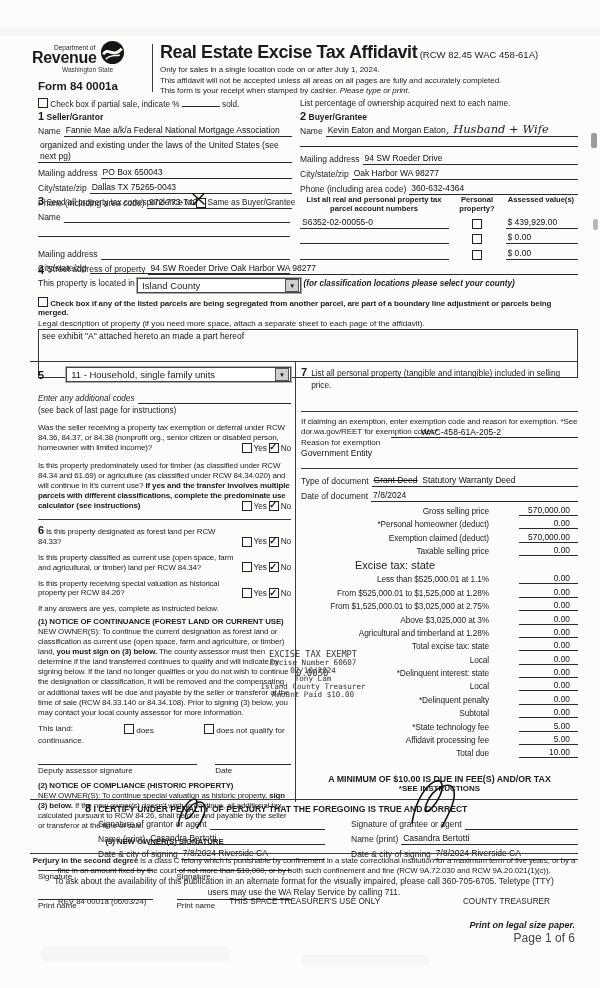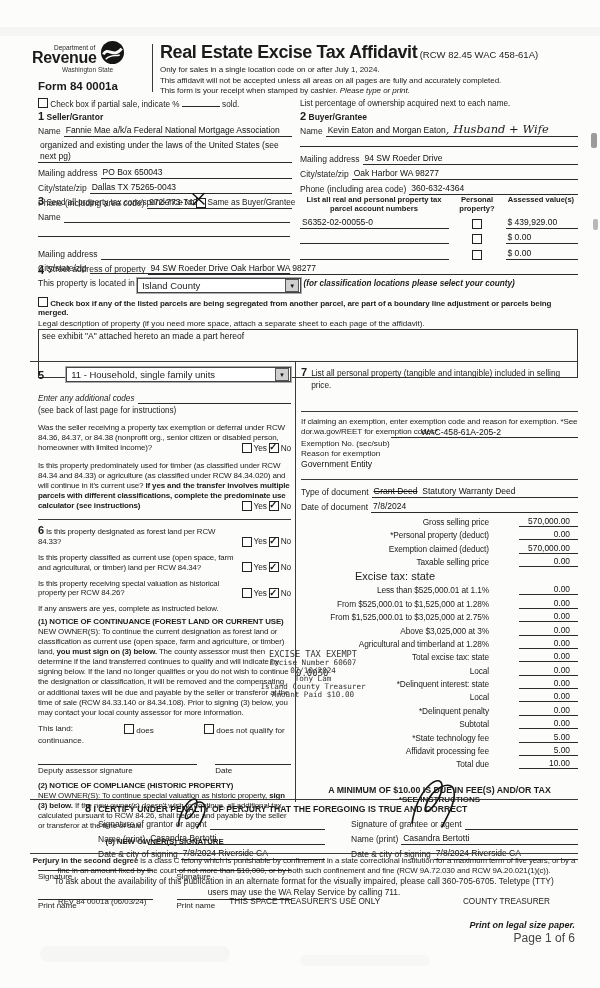--- a/index.html
+++ b/index.html
@@ -262,21 +262,21 @@
       <span style="display:block;padding-right:2px;">Was the seller receiving a property tax exemption or deferral under RCW 84.36, 84.37, or 84.38 (nonprofit org., senior citizen or disabled person, homeowner with limited income)?</span>
       <span class="yn">
           <span class="cb"></span> 
           <span>Yes</span> 
           <span class="cb chk"></span> 
           <span>No</span>
         </span>
     </div>
 
     <div class="q">
-      <span>Is this property predominately used for timber (as classified under RCW 84.34 and 84.33) or agriculture (as classified under RCW 84.34.020) and will continue in it's current use?</span> <span class="b">If yes and the transfer involves multiple parcels with different classifications, complete the predominate use calculator (see instructions)</span>
+      <span>Is this property predominately used for timber (as classified under RCW 84.34 and 61.69) or agriculture (as classified under RCW 84.34.020) and will continue in it's current use?</span> <span class="b">If yes and the transfer involves multiple parcels with different classifications, complete the predominate use calculator (see instructions)</span>
       <span class="yn">
           <span class="cb"></span>
           <span>Yes</span> 
           <span class="cb chk"></span>
           <span>No</span>
         </span>
     </div>
 
     <div style="border-top:1px solid #3a3a3a;margin-top:8px;">
       <div class="q6" style="margin-top:5px;">
@@ -373,21 +373,20 @@
 
     <div style="display:flex;gap:4px;">
       <span class="secnum">7</span>
       <span style="font-size:8.3px;line-height:1.5;">List all personal property (tangible and intangible) included in selling price.</span>
     </div>
     <div class="hline" style="margin-top:19px;"></div>
 
     <div style="position:relative;margin-top:5px;">
       <div class="smalltext" style="font-size:8.1px;">If claiming an exemption, enter exemption code and reason for exemption. *See dor.wa.gov/REET for exemption codes*</div>
       <span class="abs typed" style="left:90px;right:0;top:10px;border-bottom:1px solid #2a2a2a;padding-left:30px;font-size:8.6px;z-index:2;">WAC-458-61A-205-2</span>
-      <div style="font-size:8.1px;margin-top:2px;">Exemption No. (sec/sub)</div>
       <div style="font-size:8.1px;margin-top:1px;">Reason for exemption</div>
       <div class="typed" style="font-size:8.6px;margin-top:1px;">Government Entity</div>
     </div>
 
     <div class="hline" style="margin-top:10px;"></div>
 
     <div class="fline" style="margin-top:6px;">
       <span>Type of document</span>
       <span class="fill"><span class="typed struck">Grant Deed</span>&nbsp;&nbsp;<span class="typed">Statutory Warranty Deed</span></span>
     </div>
@@ -396,21 +395,21 @@
       <span class="fill typed">7/8/2024</span>
     </div>
 
     <div class="mrow">
         <span class="ml">Gross selling price</span>
         <span class="mf">
           <i class="mv typed">570,000.00</i>
         </span>
       </div>
     <div class="mrow">
-        <span class="ml">*Personal property (deduct)</span>
+        <span class="ml">*Personal homeowner (deduct)</span>
         <span class="mf">
           <i class="mv typed">0.00</i>
         </span>
       </div>
     <div class="mrow">
         <span class="ml">Exemption claimed (deduct)</span>
         <span class="mf">
           <i class="mv typed">570,000.00</i>
         </span>
       </div>

